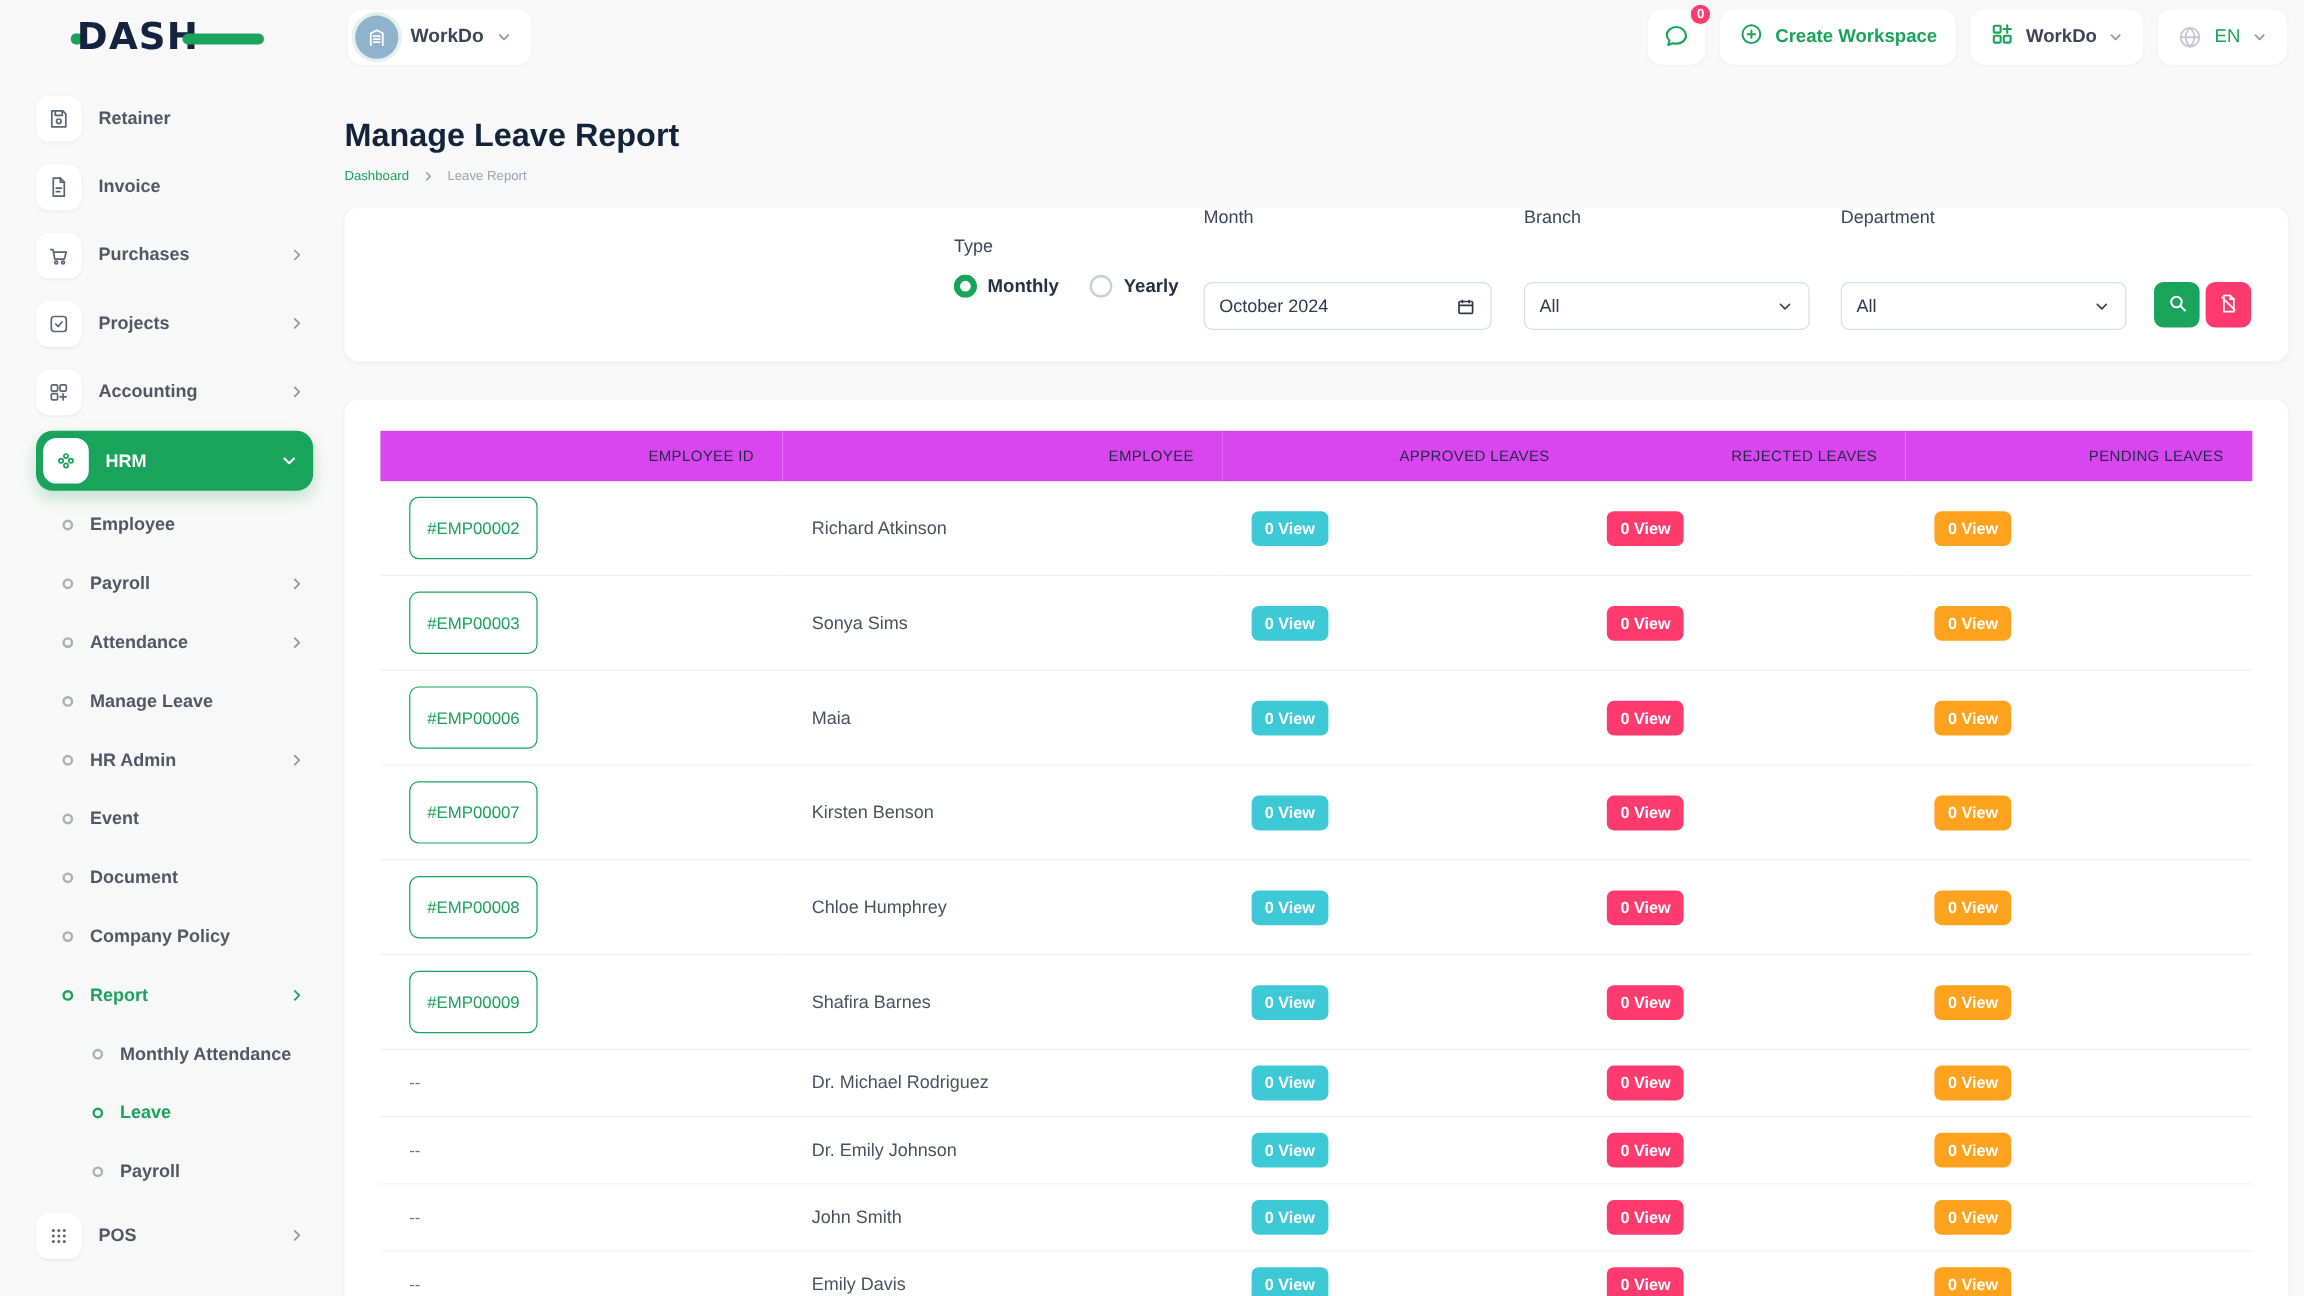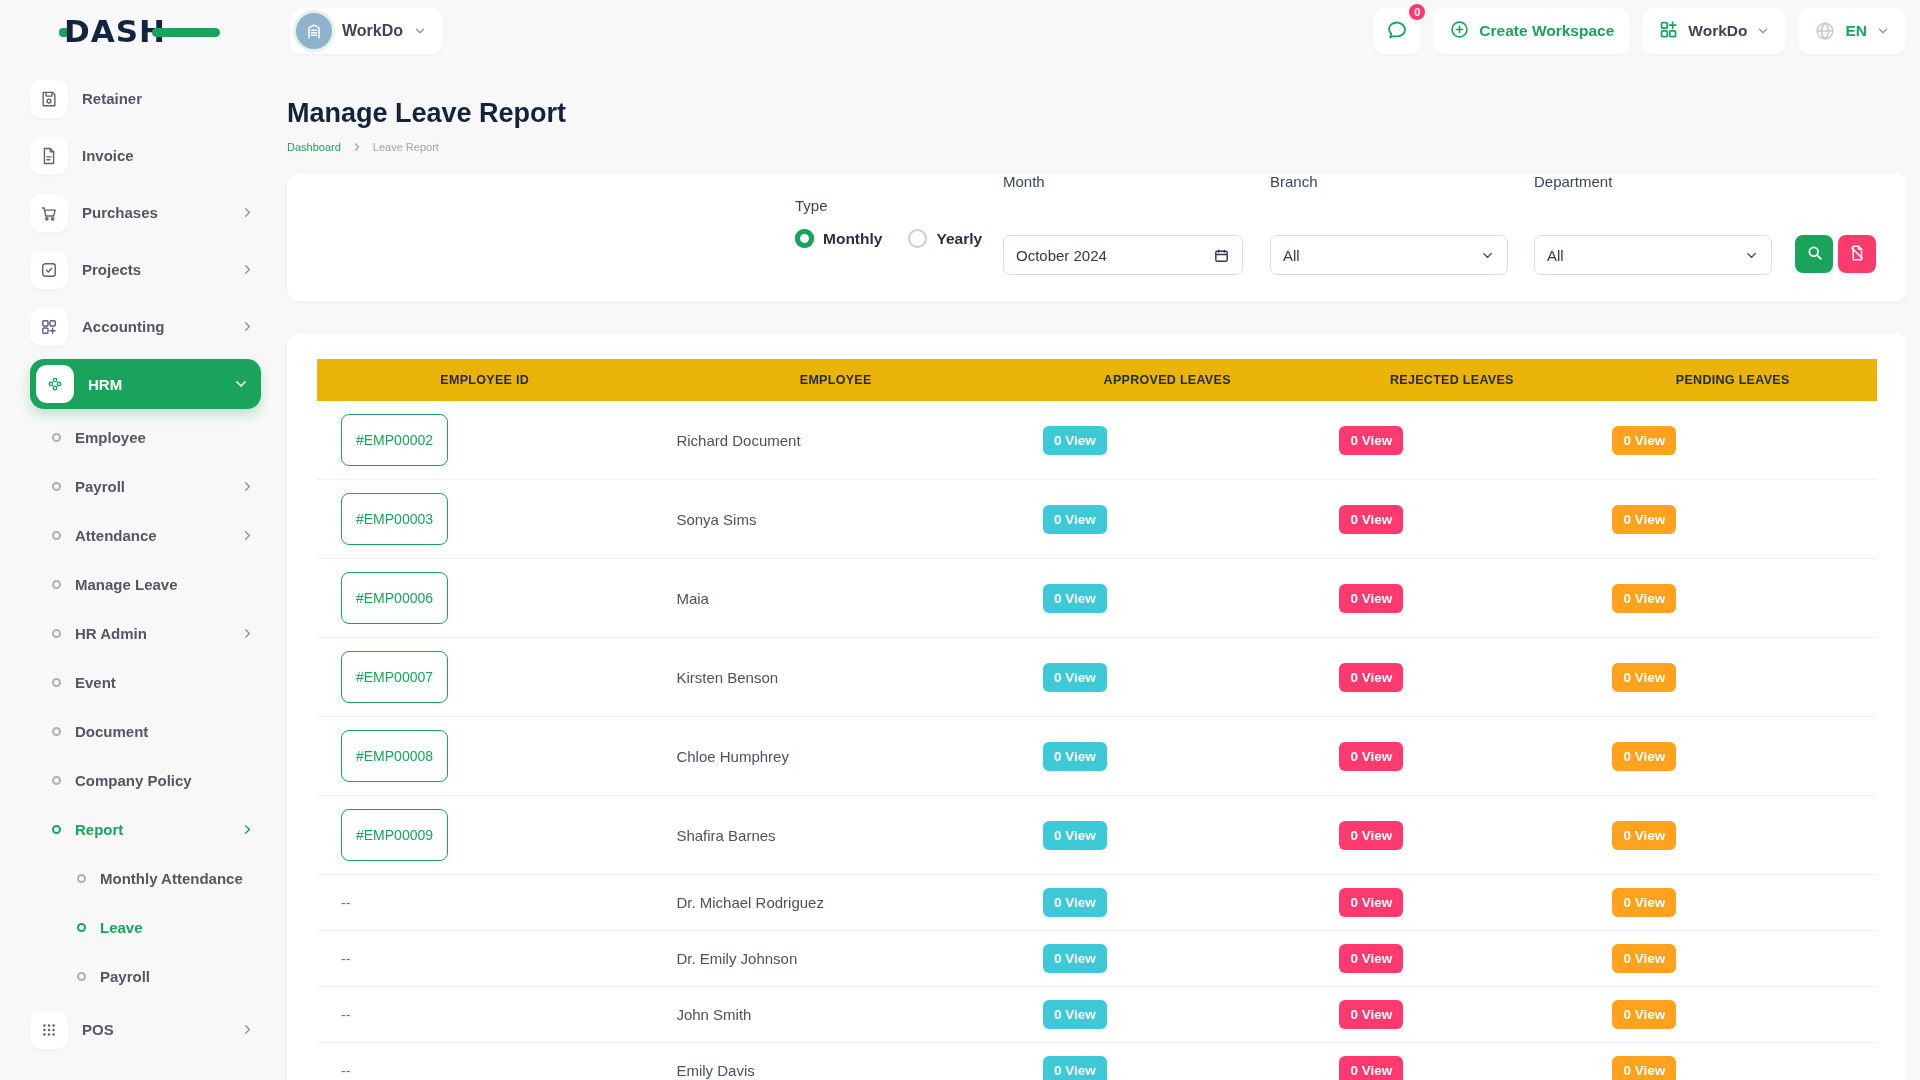--- a/index.html
+++ b/index.html
@@ -26,21 +26,21 @@
   .ws-chip{position:absolute;left:290px;top:8px;height:46px;background:#fff;border-radius:12px;display:flex;align-items:center;gap:10px;padding:0 16px 0 6px;box-shadow:0 1px 3px rgba(20,30,60,.04);cursor:pointer;}
   .ws-avatar{width:36px;height:36px;border-radius:50%;background:#8fb3cc;display:flex;align-items:center;justify-content:center;color:#fff;box-shadow:0 0 0 3px #e3f2ea;}
   .ws-label{font-size:16px;font-weight:600;color:#3c4557;}
   .chev{color:#8d96a3;display:inline-flex;}
 
   .top-right{position:absolute;right:14px;top:8px;display:flex;align-items:center;gap:12px;height:46px;}
   .icon-btn{position:relative;width:48px;height:46px;background:#fff;border:none;border-radius:12px;display:flex;align-items:center;justify-content:center;color:var(--primary);cursor:pointer;box-shadow:0 1px 3px rgba(20,30,60,.04);}
   .count-badge{position:absolute;top:-6px;right:-6px;min-width:20px;height:20px;border-radius:50%;background:var(--danger);color:#fff;font-size:11px;font-weight:700;display:flex;align-items:center;justify-content:center;border:2px solid #f8f8f8;}
   .pill-btn{height:46px;background:#fff;border:none;border-radius:12px;display:flex;align-items:center;gap:9px;padding:0 16px;font-size:15.5px;font-weight:600;cursor:pointer;box-shadow:0 1px 3px rgba(20,30,60,.04);color:#3c4557;}
   .pill-btn .green{color:var(--primary);}
-  .lang-label{color:var(--primary);font-weight:700;}
+  .lang-label{color:var(--primary);font-weight:400;}
 
   
   .sidebar{position:absolute;top:62px;left:16px;width:259px;bottom:0;padding:8px 14px 0 14px;overflow:hidden;}
   .sb-item{display:flex;align-items:center;gap:14px;cursor:pointer;position:relative;}
   .sb-item.lvl0{height:57px;}
   .sb-item.lvl1{height:49px;padding-left:22px;}
   .sb-item.lvl2{height:49px;padding-left:47px;}
   .sb-icon-sq{width:38px;height:38px;background:#fff;border-radius:11px;display:flex;align-items:center;justify-content:center;color:#5a6474;box-shadow:0 1px 3px rgba(20,30,60,.05);flex:none;}
   .sb-label{font-size:15px;font-weight:600;color:var(--text);flex:1;white-space:nowrap;}
   .sb-chev{color:#8d96a3;display:inline-flex;margin-right:6px;}
@@ -82,21 +82,21 @@
   .select-dept{left:1247px;width:238px;}
   .sel-chev{color:#3c4557;display:inline-flex;}
   .sq-btn{position:absolute;top:62px;width:38px;height:38px;border:none;border-radius:8px;display:flex;align-items:center;justify-content:center;color:#fff;cursor:pointer;}
   .btn-search{left:1508px;background:var(--primary);}
   .btn-reset{left:1551px;background:var(--danger);}
 
   
   .table-card{margin-top:32px;padding:26px 30px 40px 30px;min-height:760px;}
   table{width:100%;border-collapse:collapse;table-layout:fixed;}
   col.c1{width:21.5%;} col.c2{width:23.5%;} col.c3{width:19%;} col.c4{width:17.5%;} col.c5{width:18.5%;}
-  thead th{background:#eab308;text-align:center;font-size:12.5px;font-weight:700;letter-spacing:.3px;color:#1f2b45;padding:14px 24px;white-space:nowrap;}
+  thead th{background:#d946ef;text-align:right;font-size:12.5px;font-weight:400;letter-spacing:.3px;color:#1f2b45;padding:14px 24px;white-space:nowrap;}
   tbody td{padding:13px 24px;border-bottom:1px solid #eef0f3;vertical-align:middle;font-size:15px;color:#4a5260;}
   tbody tr:last-child td{border-bottom:none;}
   .emp-badge{display:inline-flex;align-items:center;justify-content:center;height:52px;min-width:100px;padding:0 14px;border:1px solid var(--primary);color:var(--primary);background:#fff;border-radius:8px;font-size:14px;cursor:pointer;font-family:inherit;}
   .dash-id{color:#6b7280;font-size:14px;}
   .view-btn{display:inline-flex;align-items:center;justify-content:center;height:29px;padding:0 11px;border:none;border-radius:6px;color:#fff;font-size:13.5px;font-weight:600;cursor:pointer;font-family:inherit;}
   .view-btn.approved{background:var(--info);}
   .view-btn.rejected{background:var(--danger);}
   .view-btn.pending{background:var(--warning);}
 </style>
 </head>
@@ -443,21 +443,21 @@
             <th>EMPLOYEE ID</th>
             <th>EMPLOYEE</th>
             <th>APPROVED LEAVES</th>
             <th>REJECTED LEAVES</th>
             <th>PENDING LEAVES</th>
           </tr>
         </thead>
       <tbody>
           <tr>
             <td><button class="emp-badge">#EMP00002</button></td>
-            <td><span>Richard Document</span></td>
+            <td><span>Richard Atkinson</span></td>
             <td><button class="view-btn approved">0 View</button></td>
             <td><button class="view-btn rejected">0 View</button></td>
             <td><button class="view-btn pending">0 View</button></td>
           </tr>
           <tr>
             <td><button class="emp-badge">#EMP00003</button></td>
             <td><span>Sonya Sims</span></td>
             <td><button class="view-btn approved">0 View</button></td>
             <td><button class="view-btn rejected">0 View</button></td>
             <td><button class="view-btn pending">0 View</button></td>

